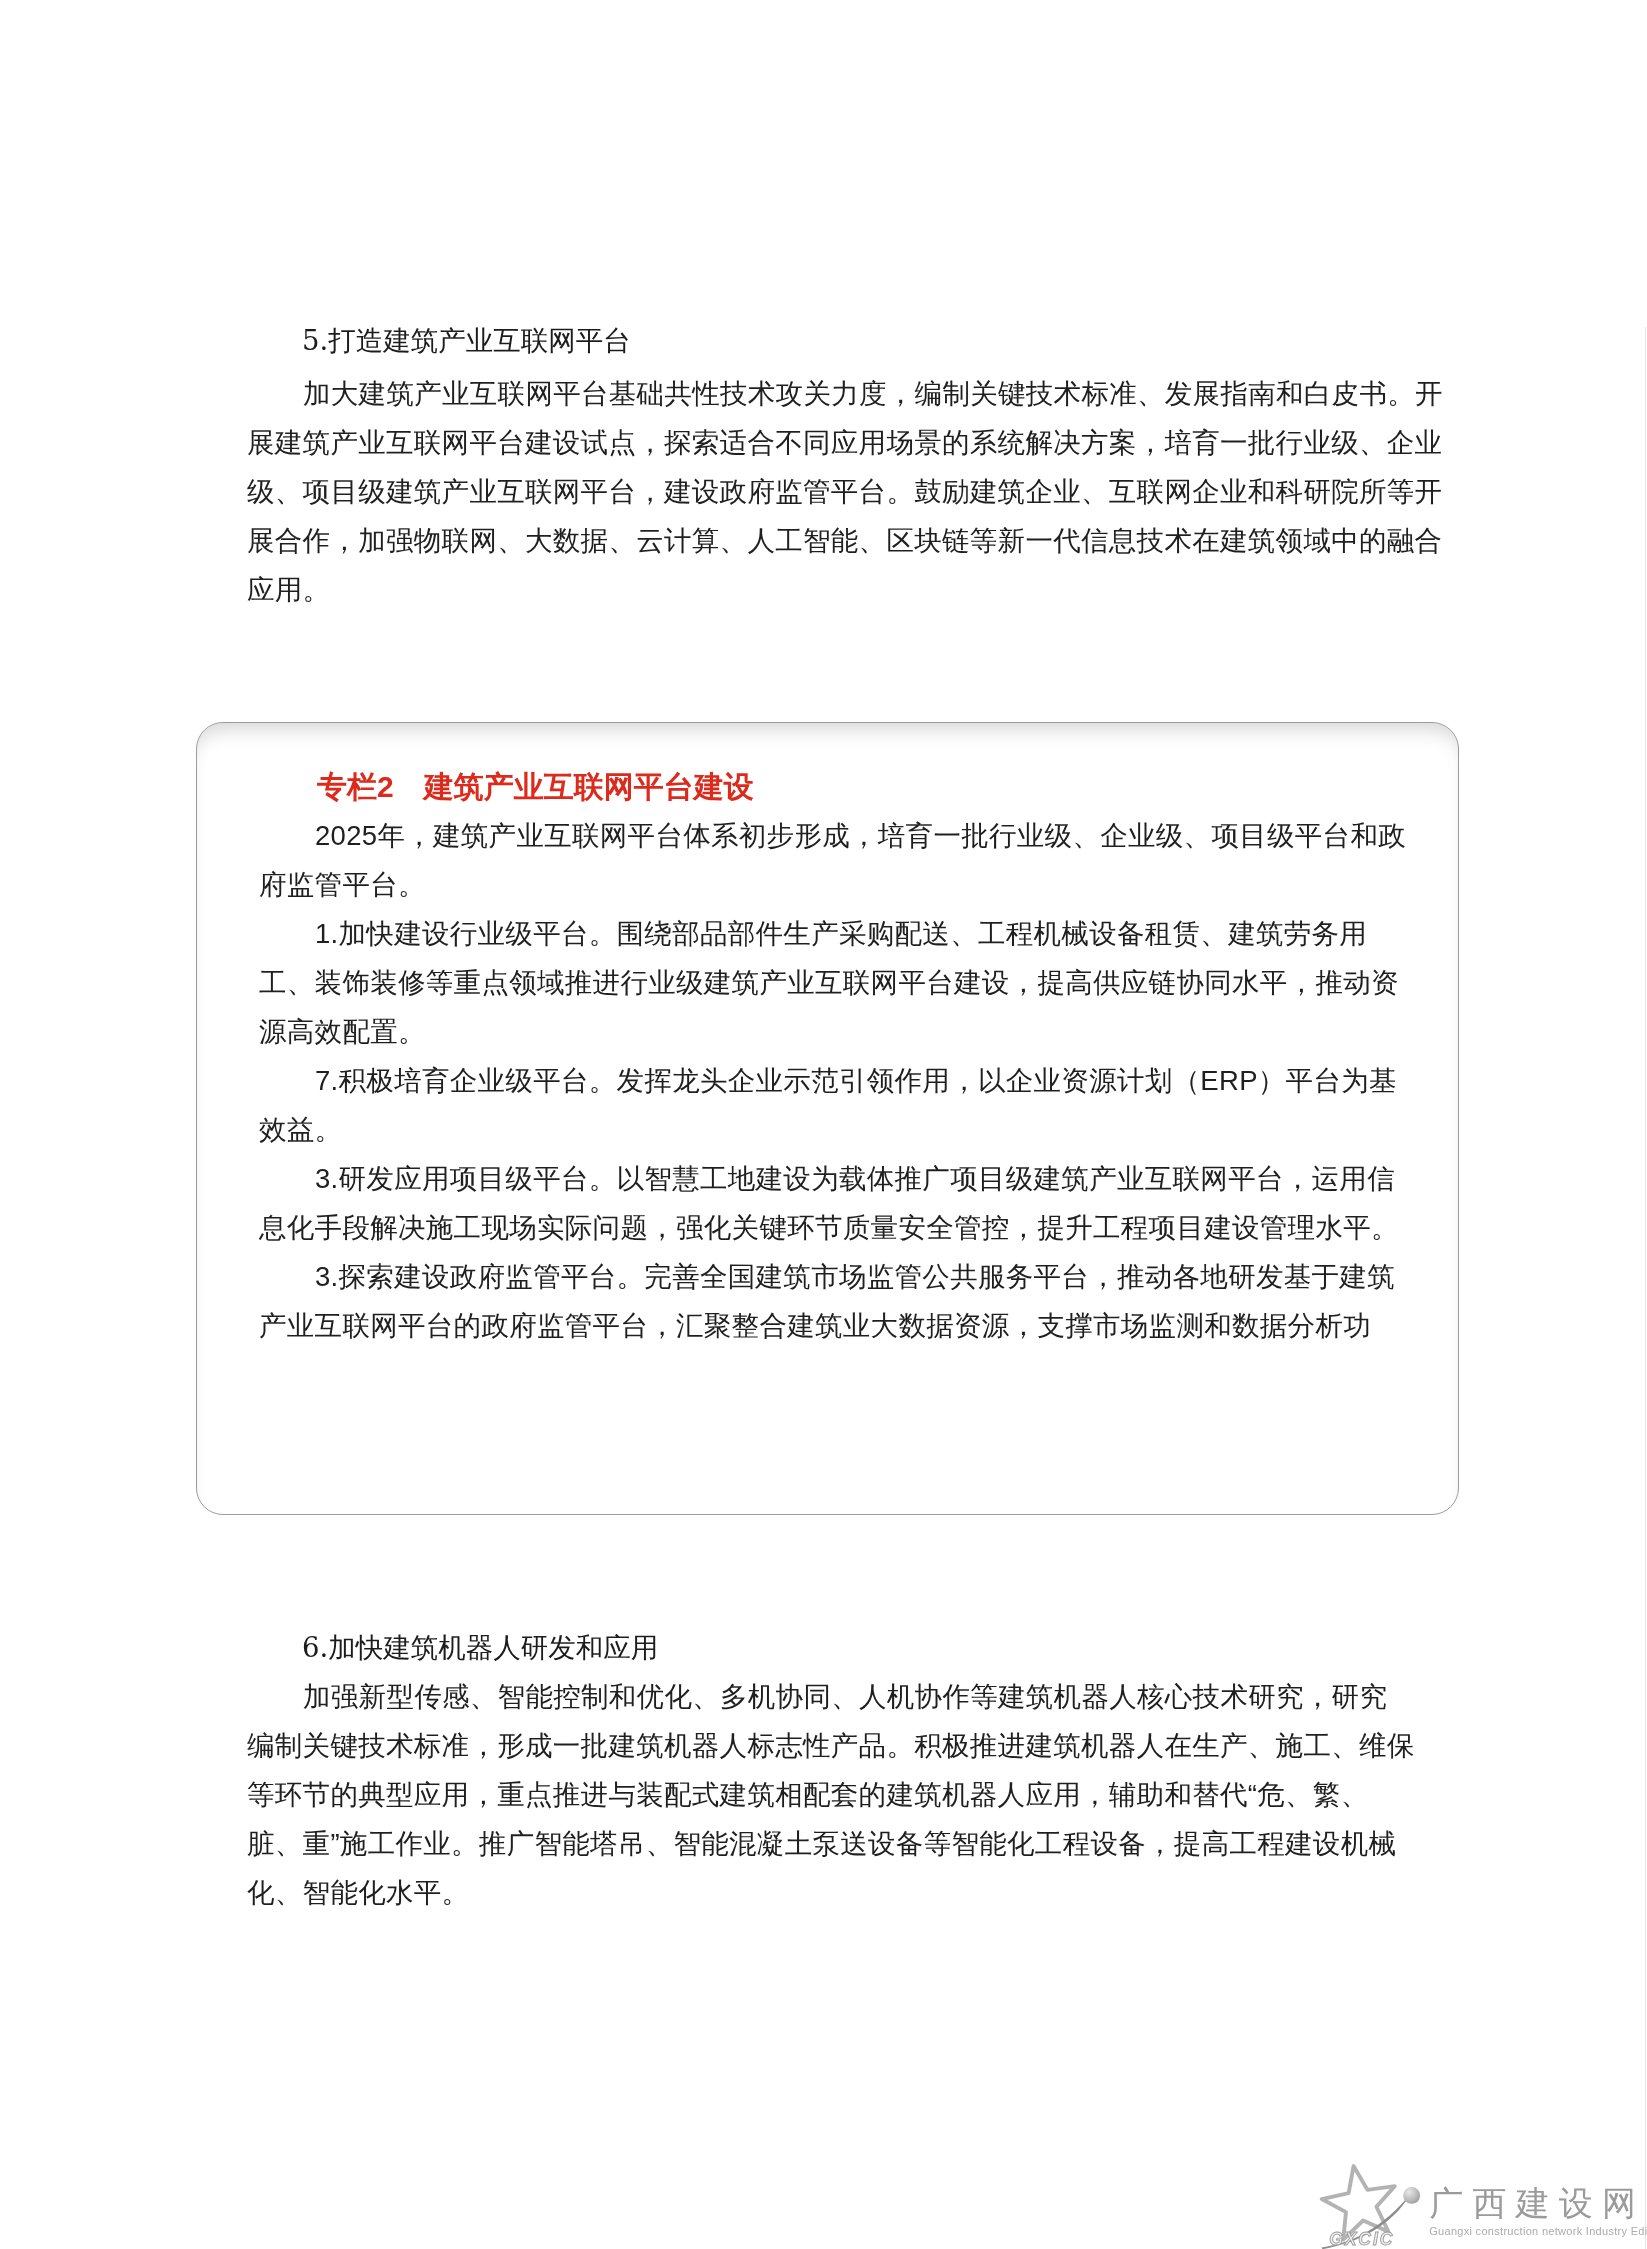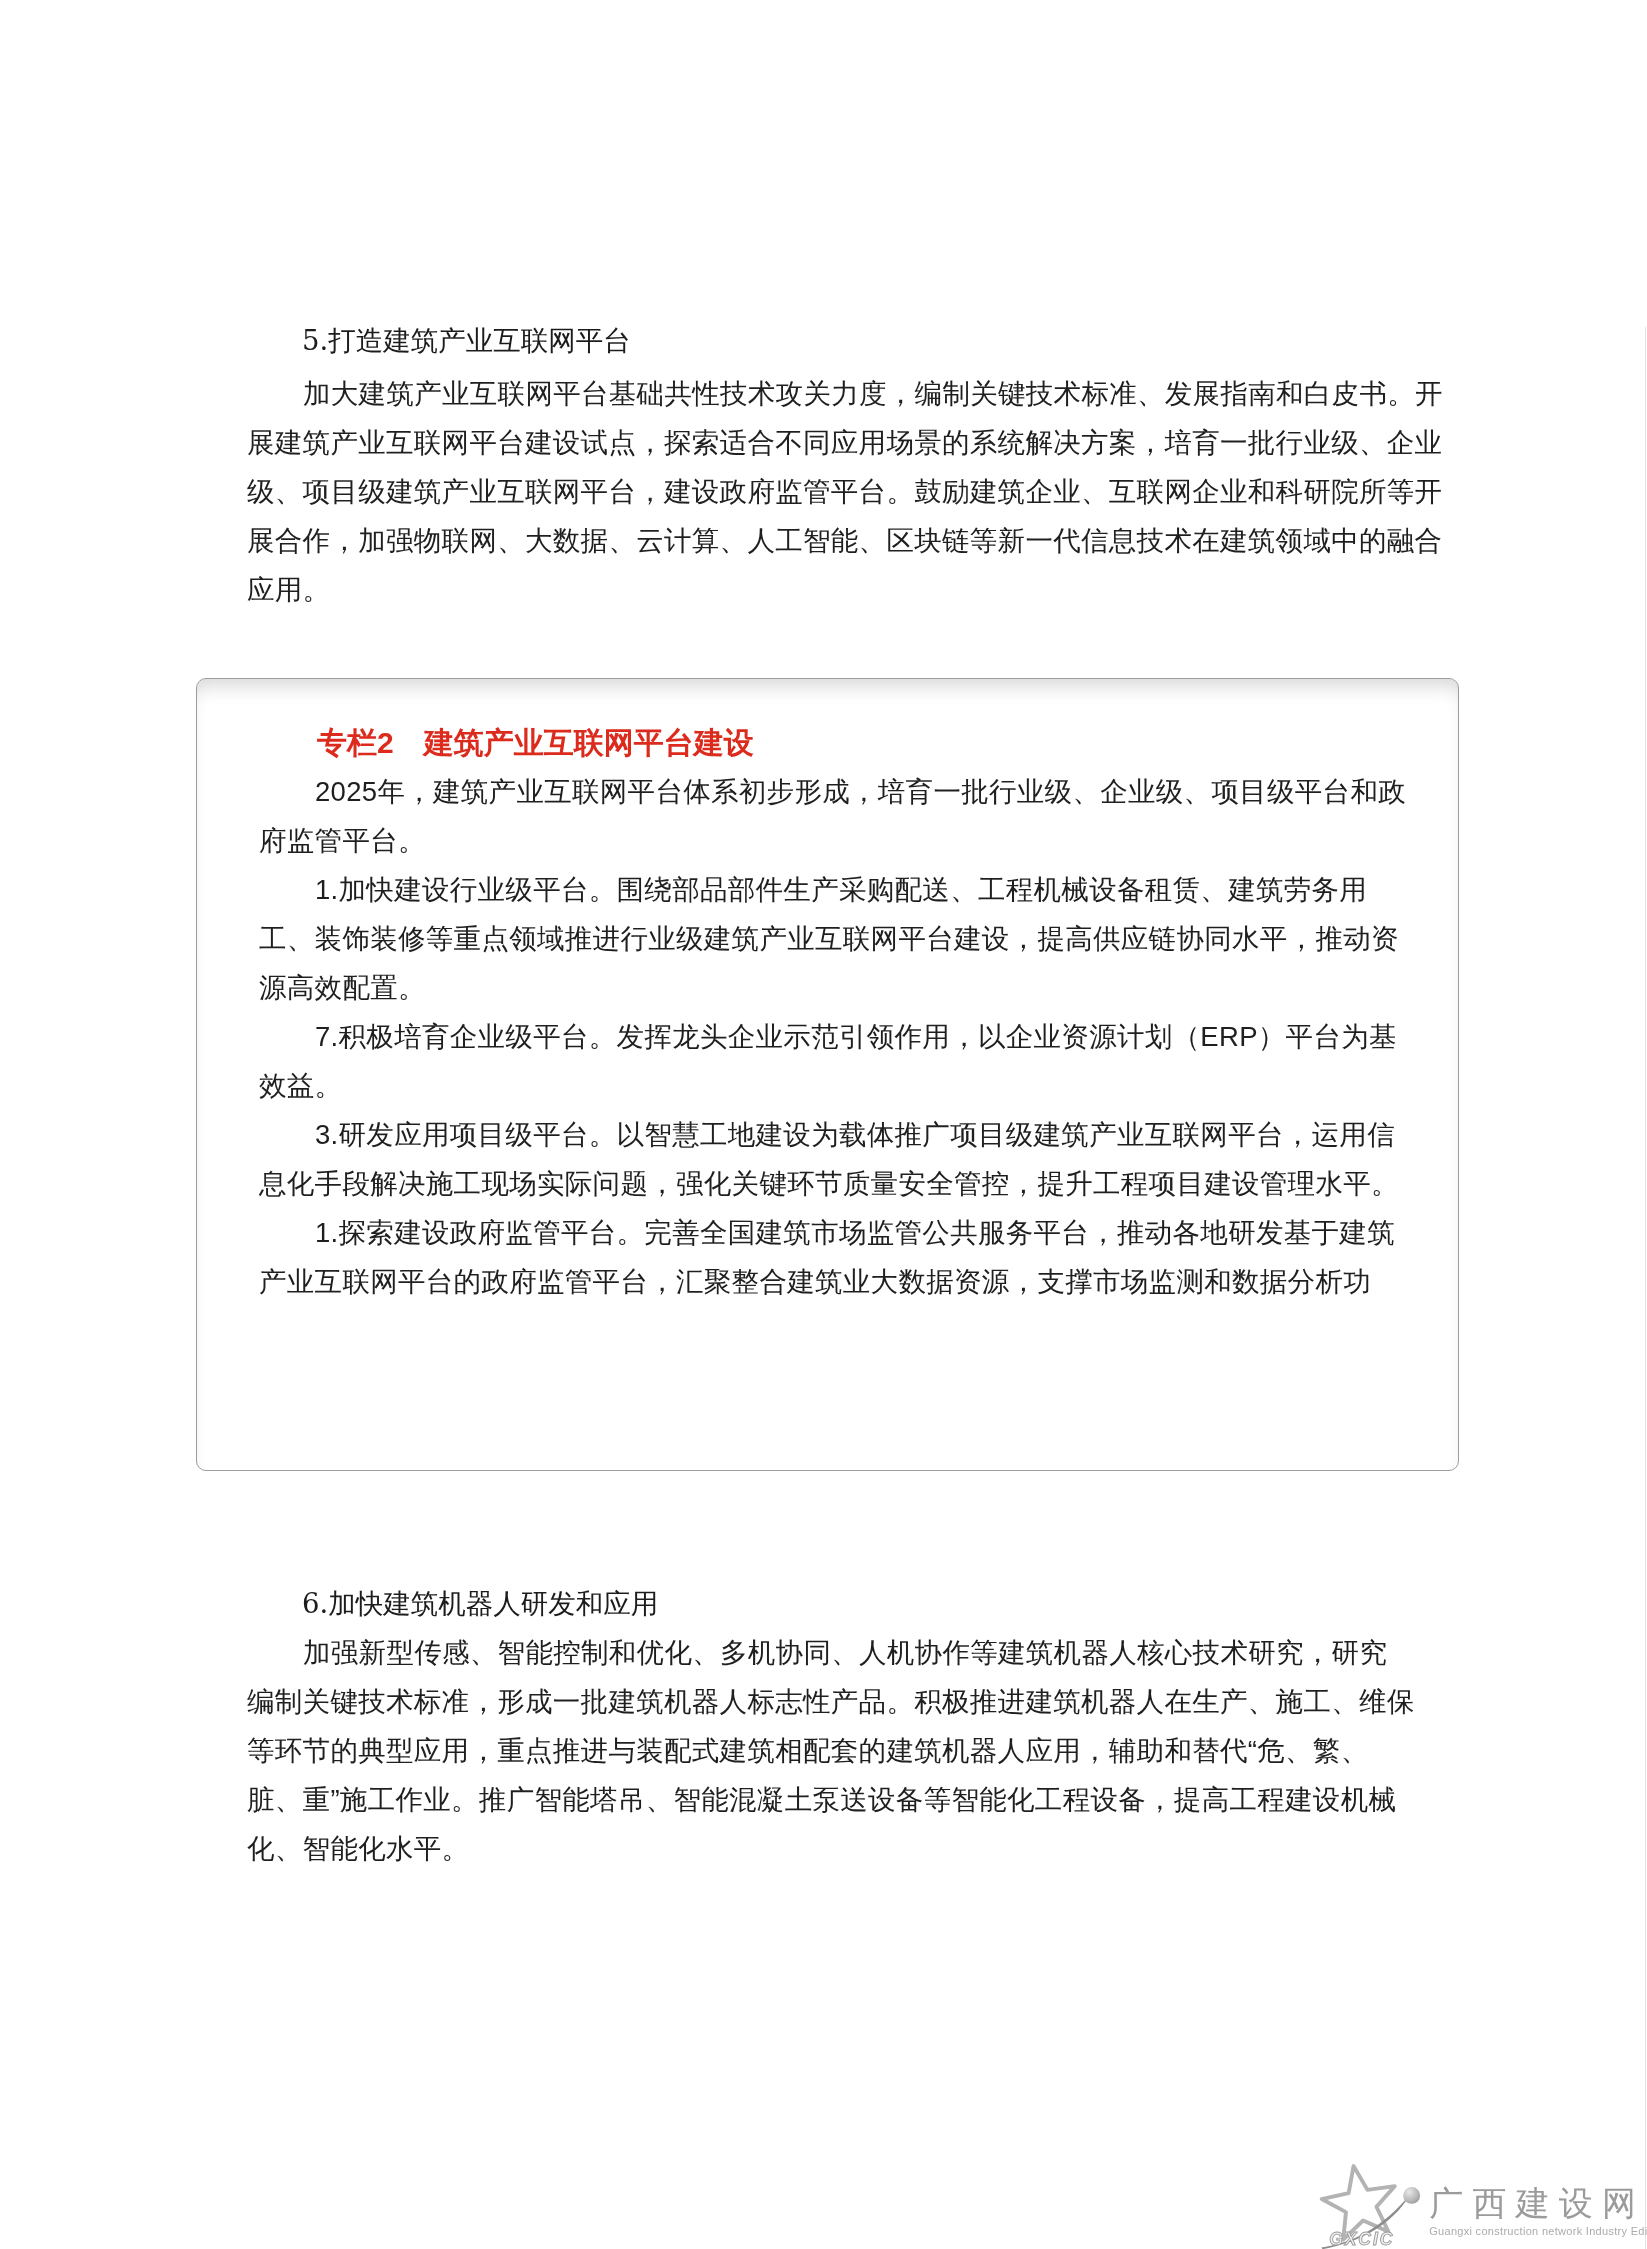--- a/index.html
+++ b/index.html
@@ -41,25 +41,25 @@
   }
   .para .line.first{ padding-left:56px; }
 
   #heading-5{ margin-top:316px; }
   #para-5{ margin-top:3.9px; }
 
   
   #callout-box{
     box-sizing:border-box;
     margin-left:196px;
-    margin-top:64px;
+    margin-top:108px;
     width:1263px;
     height:793px;
     border:1.3px solid #9c9c9c;
-    border-radius:10px;
+    border-radius:27px;
     background:#ffffff;
     box-shadow:inset 0 15.7px 19.6px -9.2px rgba(0,0,0,0.16);
     padding:39px 46px 0 62px;
     overflow:hidden;
   }
   #box-title{
     font-size:30px;
     font-weight:bold;
     line-height:49px;
     height:49px;
@@ -151,21 +151,21 @@
           </div>
           <div class="para">
             <div class="line first">7.积极培育企业级平台。发挥龙头企业示范引领作用，以企业资源计划（ERP）平台为基</div>
             <div class="line">效益。</div>
           </div>
           <div class="para">
             <div class="line first">3.研发应用项目级平台。以智慧工地建设为载体推广项目级建筑产业互联网平台，运用信</div>
             <div class="line">息化手段解决施工现场实际问题，强化关键环节质量安全管控，提升工程项目建设管理水平。</div>
           </div>
           <div class="para">
-            <div class="line first">1.探索建设政府监管平台。完善全国建筑市场监管公共服务平台，推动各地研发基于建筑</div>
+            <div class="line first">3.探索建设政府监管平台。完善全国建筑市场监管公共服务平台，推动各地研发基于建筑</div>
             <div class="line">产业互联网平台的政府监管平台，汇聚整合建筑业大数据资源，支撑市场监测和数据分析功</div>
           </div>
         </div>
     </div>
 
     <div class="body-col">
       <div id="heading-6" class="kai-heading">6.加快建筑机器人研发和应用</div>
 
       <div id="para-6" class="para">
           <div class="line first">加强新型传感、智能控制和优化、多机协同、人机协作等建筑机器人核心技术研究，研究</div>

